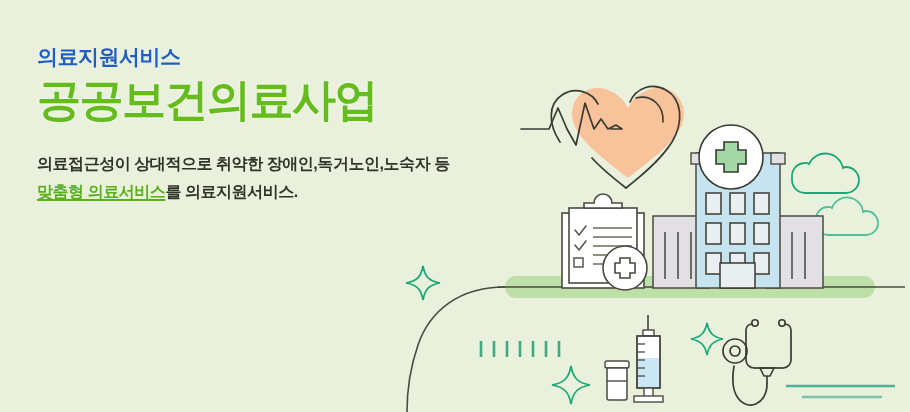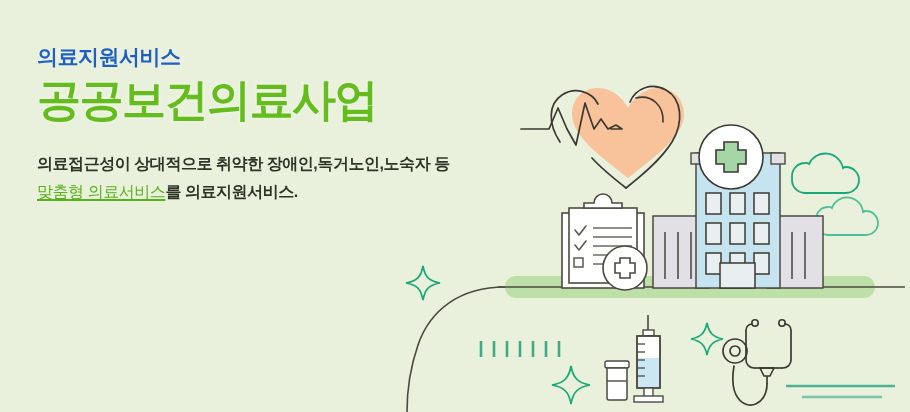--- a/index.html
+++ b/index.html
@@ -48,21 +48,21 @@
     margin-top: 26px;
     font-size: 16px;
     line-height: 1.72;
     color: #2f3429;
     font-weight: bold;
     letter-spacing: -0.45px;
   }
   .body-copy .line { display: block; white-space: nowrap; }
   .hl-green {
     color: #58b01b;
-    font-weight: normal;
+    font-weight: bold;
     text-decoration: underline;
     text-underline-offset: 2px;
     text-decoration-thickness: 2px;
   }
 
   
   .illo {
     position: absolute;
     left: 0; top: 0;
     width: 910px; height: 412px;

